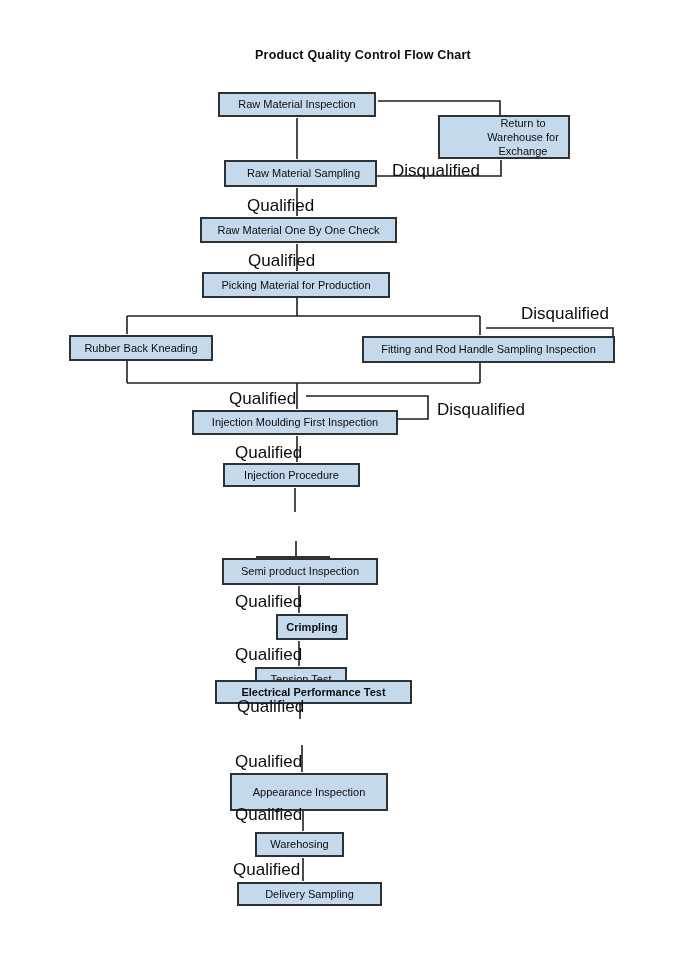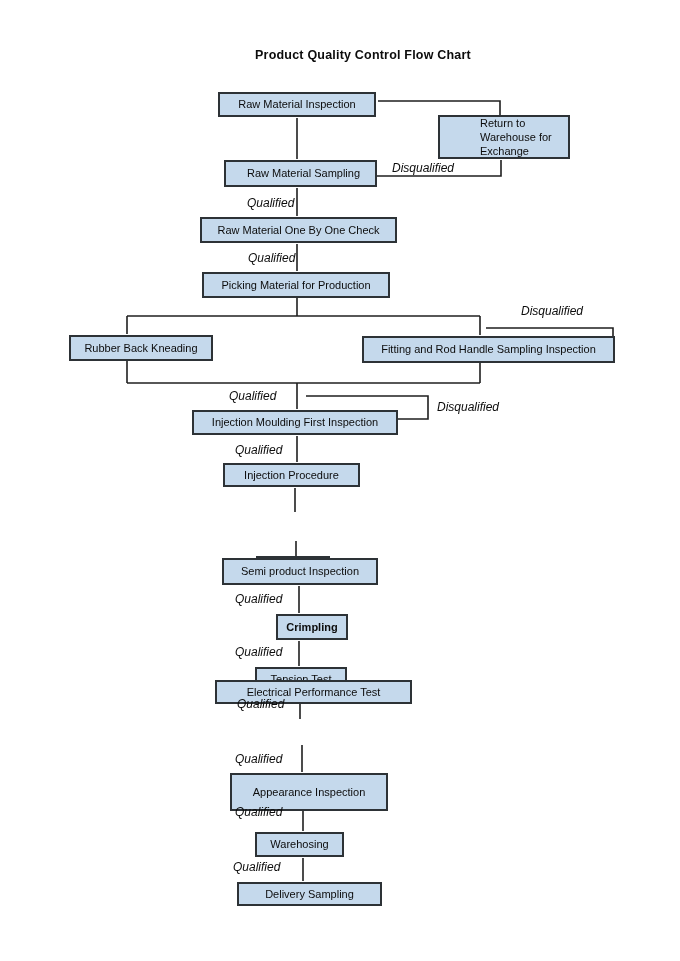--- a/index.html
+++ b/index.html
@@ -41,29 +41,29 @@
     white-space: nowrap;
     letter-spacing: 0.2px;
   }
   .node {
     position: absolute;
     background: var(--box-fill);
     border: 2px solid var(--box-border);
     display: flex;
     align-items: center;
     justify-content: center;
+    text-align: center;
     font-size: 11px;
     line-height: 1.3;
     padding: 1px 2px;
   }
   .elabel {
     position: absolute;
-    font-size: 12px;
+    font-size: 17px;
     white-space: nowrap;
-    font-style: italic;
   }
 </style>
 </head>
 <body>
 
 <div id="canvas">
 
   <div class="chart-title">Product Quality Control Flow Chart</div>
 
   <svg id="flow-svg" viewBox="0 0 680 961" xmlns="http://www.w3.org/2000/svg">
@@ -118,21 +118,21 @@
   <div class="node" style="left:223px; top:463px; width:137px; height:24px;">Injection Procedure</div>
 
   <div class="node" style="left:256px; top:513px; width:74px;  height:27px;margin-top:43px;">Trimming</div>
 
   <div class="node" style="left:222px; top:558px; width:156px; height:27px;">Semi product Inspection</div>
 
   <div class="node" style="left:276px; top:614px; width:72px;  height:26px;font-weight:bold;">Crimpling</div>
 
   <div class="node" style="left:255px; top:667px; width:92px;  height:25px;">Tension Test</div>
 
-  <div class="node" style="left:215px; top:680px; width:197px; height:24px;">Electrical Performance Test</div>
+  <div class="node" style="left:215px; top:680px; width:197px; height:24px;font-weight:bold;">Electrical Performance Test</div>
 
   <div class="node" style="left:230px; top:773px; width:158px; height:38px;">Appearance Inspection</div>
 
   <div class="node" style="left:255px; top:832px; width:89px;  height:25px;">Warehosing</div>
 
   <div class="node" style="left:237px; top:882px; width:145px; height:24px;">Delivery Sampling</div>
 
   <div class="elabel" style="left:247px; top:196px;">Qualified</div>
   <div class="elabel" style="left:248px; top:251px;">Qualified</div>
   <div class="elabel" style="left:229px; top:389px;">Qualified</div>

